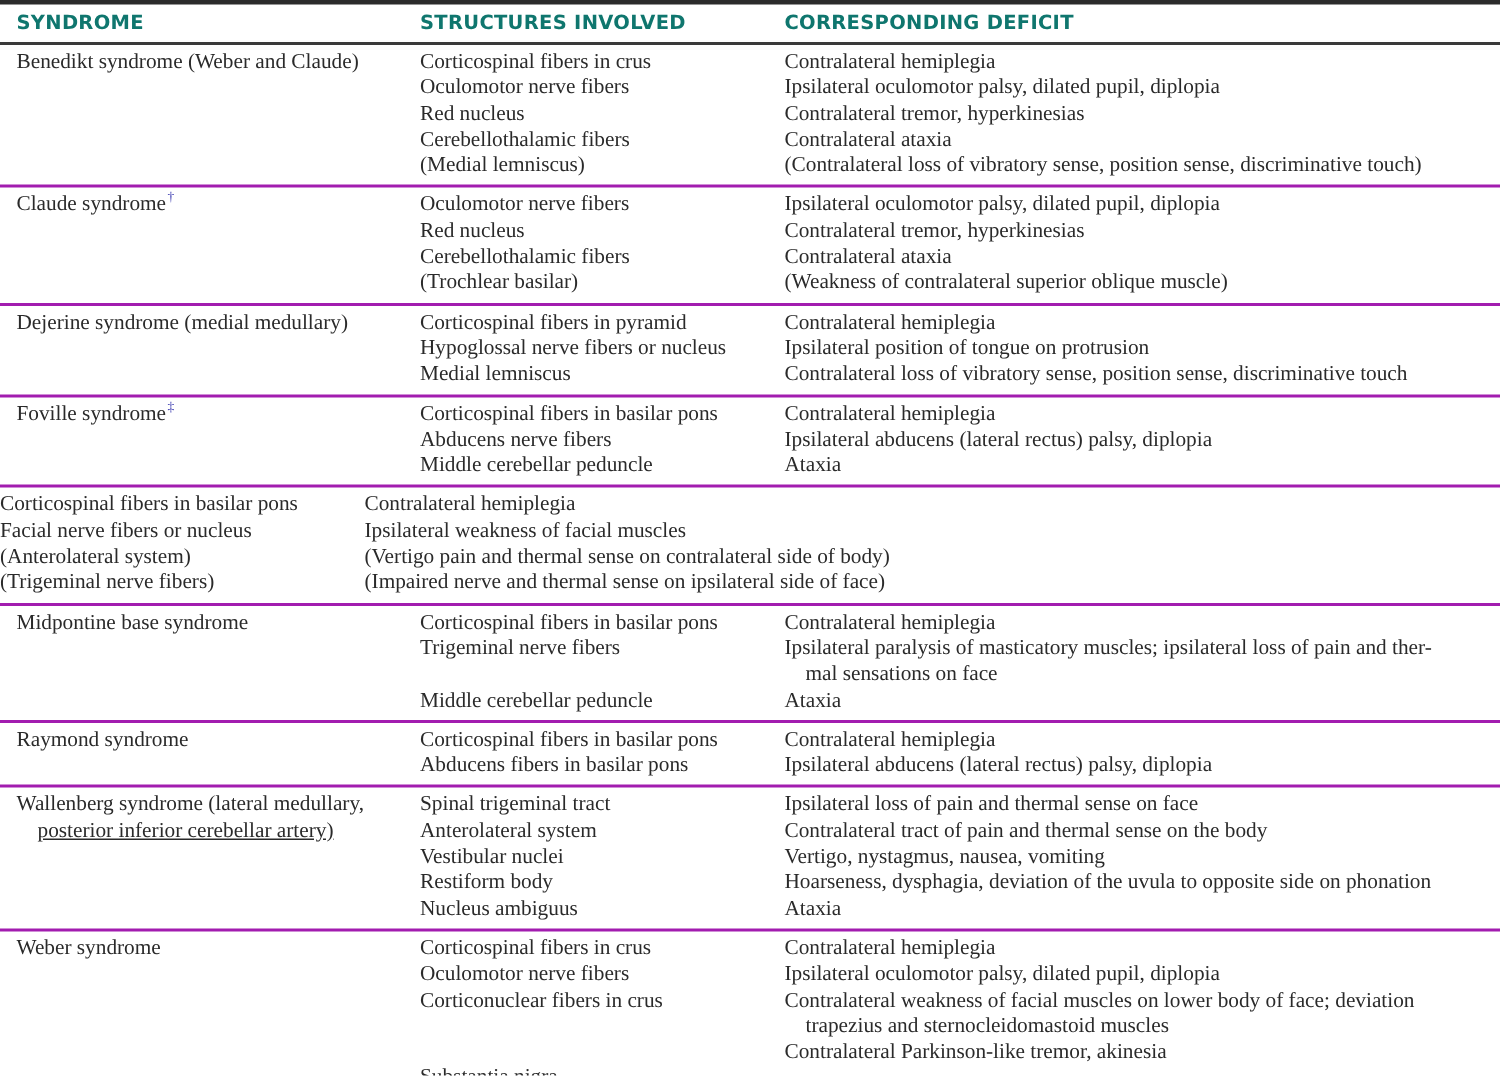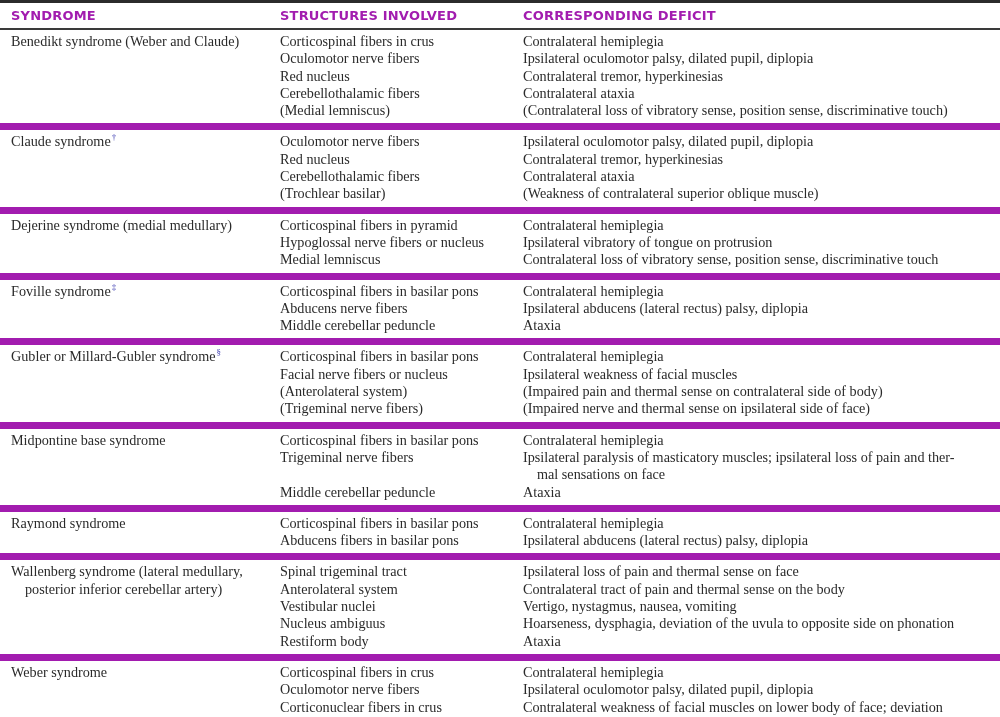--- a/index.html
+++ b/index.html
@@ -7,34 +7,34 @@
   .tbl {
     position: absolute; left: 0; top: 0; width: 1000px;
     border-top: 3px solid #2b2b2b;
     font-family: "Liberation Serif", "DejaVu Serif", serif;
     color: #2a2a2a;
   }
   .hdr {
     display: flex; height: 25px; align-items: center;
     border-bottom: 2px solid #3a3a3a;
     font-family: "DejaVu Sans", "Liberation Sans", sans-serif;
-    font-weight: bold; font-size: 13px; letter-spacing: 0.2px; color: #a21caf;
+    font-weight: bold; font-size: 13px; letter-spacing: 0.2px; color: #0f766e;
   }
   .c1 { width: 280px; padding-left: 11px; box-sizing: border-box; flex: none; }
   .c2 { width: 243px; padding-left: 0; box-sizing: border-box; flex: none; }
   .c3 { flex: 1; padding-left: 0; box-sizing: border-box; padding-right: 10px; }
   .row {
-    display: flex; border-bottom: 7px solid #a21caf;
+    display: flex; border-bottom: 2px solid #a21caf;
     padding-top: 3px; padding-bottom: 4px;
     font-size: 14.2px; line-height: 17.3px;
   }
   .row:last-child { border-bottom: 2px solid #6a6a6a; }
   .line { display: block; white-space: nowrap; }
   .cont { display: block; padding-left: 14px; white-space: nowrap; }
-  .syn-cont { display: block; padding-left: 14px; }
+  .syn-cont { display: block; padding-left: 14px; text-decoration: underline; }
   sup.fn { color: #3b3bb0; font-size: 9px; vertical-align: 6px; line-height: 0; margin-left: 1px; }
 </style>
 </head>
 <body>
 
 <div class="tbl">
   <div class="hdr">
     <div class="c1">SYNDROME</div>
     <div class="c2">STRUCTURES INVOLVED</div>
     <div class="c3">CORRESPONDING DEFICIT</div>
@@ -78,49 +78,48 @@
         <div class="c1">
           <span class="line">Dejerine syndrome (medial medullary)</span>
         </div>
         <div class="c2">
           <span class="line">Corticospinal fibers in pyramid</span>
           <span class="line">Hypoglossal nerve fibers or nucleus</span>
           <span class="line">Medial lemniscus</span>
         </div>
         <div class="c3">
           <span class="line">Contralateral hemiplegia</span>
-          <span class="line">Ipsilateral vibratory of tongue on protrusion</span>
+          <span class="line">Ipsilateral position of tongue on protrusion</span>
           <span class="line">Contralateral loss of vibratory sense, position sense, discriminative touch</span>
         </div>
       </div>
       <div class="row">
         <div class="c1"><span class="line" style="display: inline; text-align: center;">Foville syndrome</span><sup class="fn">‡</sup></div>
         <div class="c2">
           <span class="line">Corticospinal fibers in basilar pons</span>
           <span class="line">Abducens nerve fibers</span>
           <span class="line">Middle cerebellar peduncle</span>
         </div>
         <div class="c3">
           <span class="line">Contralateral hemiplegia</span>
           <span class="line">Ipsilateral abducens (lateral rectus) palsy, diplopia</span>
           <span class="line">Ataxia</span>
         </div>
       </div>
       <div class="row">
-        <div class="c1"><span class="line" style="display: inline;">Gubler or Millard-Gubler syndrome</span><sup class="fn">§</sup></div>
         <div class="c2">
           <span class="line">Corticospinal fibers in basilar pons</span>
           <span class="line">Facial nerve fibers or nucleus</span>
           <span class="line">(Anterolateral system)</span>
           <span class="line">(Trigeminal nerve fibers)</span>
         </div>
         <div class="c3">
           <span class="line">Contralateral hemiplegia</span>
           <span class="line">Ipsilateral weakness of facial muscles</span>
-          <span class="line">(Impaired pain and thermal sense on contralateral side of body)</span>
+          <span class="line">(Vertigo pain and thermal sense on contralateral side of body)</span>
           <span class="line">(Impaired nerve and thermal sense on ipsilateral side of face)</span>
         </div>
       </div>
       <div class="row">
         <div class="c1">
           <span class="line">Midpontine base syndrome</span>
         </div>
         <div class="c2">
           <span class="line">Corticospinal fibers in basilar pons</span>
           <span class="line">Trigeminal nerve fibers</span>
@@ -149,22 +148,22 @@
       </div>
       <div class="row">
         <div class="c1">
           <span class="line">Wallenberg syndrome (lateral medullary,</span>
           <span class="syn-cont">posterior inferior cerebellar artery)</span>
         </div>
         <div class="c2">
           <span class="line">Spinal trigeminal tract</span>
           <span class="line">Anterolateral system</span>
           <span class="line">Vestibular nuclei</span>
+          <span class="line">Restiform body</span>
           <span class="line">Nucleus ambiguus</span>
-          <span class="line">Restiform body</span>
         </div>
         <div class="c3">
           <span class="line">Ipsilateral loss of pain and thermal sense on face</span>
           <span class="line">Contralateral tract of pain and thermal sense on the body</span>
           <span class="line">Vertigo, nystagmus, nausea, vomiting</span>
           <span class="line">Hoarseness, dysphagia, deviation of the uvula to opposite side on phonation</span>
           <span class="line">Ataxia</span>
         </div>
       </div>
       <div class="row">

